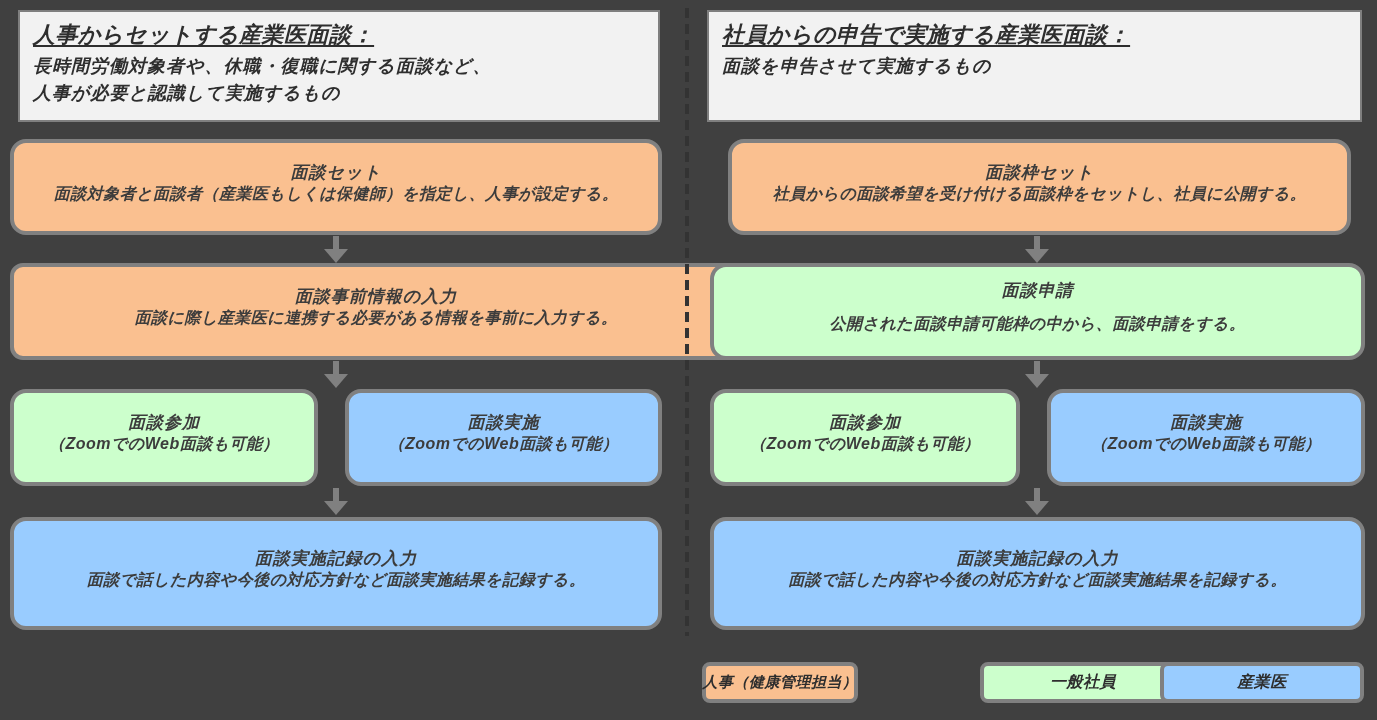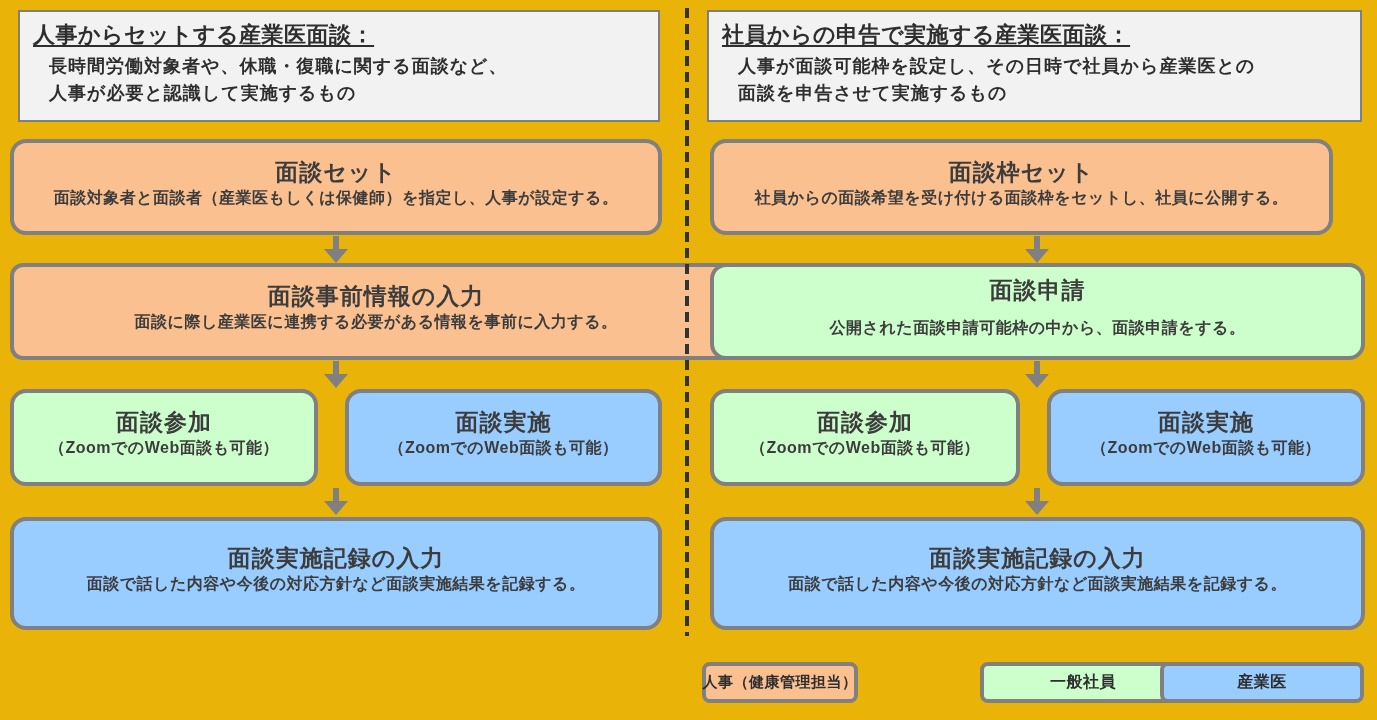--- a/index.html
+++ b/index.html
@@ -1,53 +1,54 @@
 <!DOCTYPE html>
 <html lang="ja"><head>
 <meta charset="utf-8">
 <style>
   html,body{margin:0;padding:0;background:#ffffff;}
   #canvas{
-    position:relative;width:1377px;height:720px;background:#eab308;overflow:hidden;
+    position:relative;width:1377px;height:720px;background:#404040;overflow:hidden;
     font-family:"Liberation Sans","DejaVu Sans",sans-serif;
+    font-style:italic;
   }
   
   .hdr{
     position:absolute;box-sizing:border-box;
     background:#F2F2F2;border:2px solid #7F7F7F;
     padding:8px 13px 6px 13px;color:#2e2e2e;
   }
   .hdr-title{
     font-size:22px;font-weight:900;letter-spacing:0.5px;
     text-decoration:underline;text-decoration-thickness:2px;text-underline-offset:3px;
     margin-bottom:3px;white-space:nowrap;
   }
-  .hdr-line{font-size:18px;font-weight:bold;letter-spacing:1px;line-height:1.5;white-space:nowrap;margin-left:16px;}
+  .hdr-line{font-size:18px;font-weight:bold;letter-spacing:1px;line-height:1.5;white-space:nowrap;}
   
   .box{
     position:absolute;box-sizing:border-box;
     border:4px solid #808080;border-radius:16px;
     display:flex;flex-direction:column;align-items:center;justify-content:center;
     text-align:center;color:#3c3c3c;padding:4px 8px 12px 8px;
   }
   .orange{background:#FAC090;}
   .green{background:#CCFFCC;}
   .blue{background:#99CCFF;}
-  .box-title{font-size:23px;font-weight:900;letter-spacing:1px;line-height:1.25;white-space:nowrap;}
+  .box-title{font-size:17px;font-weight:900;letter-spacing:1px;line-height:1.25;white-space:nowrap;}
   .box-desc{font-size:16px;font-weight:bold;letter-spacing:0.5px;line-height:1.35;white-space:nowrap;}
   
   .l-hdr{left:18px;top:10px;width:642px;height:112px;}
   .l1{left:10px;top:139px;width:652px;height:96px;}
   .l2{left:10px;top:263px;width:732px;height:97px;border-radius:13px;}
   .l3a{left:10px;top:389px;width:308px;height:97px;}
   .l3b{left:345px;top:389px;width:317px;height:97px;}
   .l4{left:10px;top:517px;width:652px;height:113px;}
   
   .r-hdr{left:707px;top:10px;width:655px;height:112px;}
-  .r1{left:710px;top:139px;width:623px;height:96px;}
+  .r1{left:728px;top:139px;width:623px;height:96px;}
   .r2{left:710px;top:263px;width:655px;height:97px;gap:12px;}
   .r3a{left:710px;top:389px;width:310px;height:97px;}
   .r3b{left:1047px;top:389px;width:318px;height:97px;}
   .r4{left:710px;top:517px;width:655px;height:113px;}
   
   .arrow{position:absolute;width:24px;height:27px;}
   .arrow .stem{width:6px;height:13px;margin:0 auto;background:#808080;}
   .arrow .head{
     width:0;height:0;margin:0 auto;
     border-left:12px solid transparent;border-right:12px solid transparent;
@@ -118,21 +119,20 @@
 
   <div class="box blue l4">
     <div class="box-title">面談実施記録の入力</div>
     <div class="box-desc">面談で話した内容や今後の対応方針など面談実施結果を記録する。</div>
   </div>
 
   <div class="divider"></div>
 
   <div class="hdr r-hdr">
     <div class="hdr-title">社員からの申告で実施する産業医面談：</div>
-    <div class="hdr-line">人事が面談可能枠を設定し、その日時で社員から産業医との</div>
     <div class="hdr-line">面談を申告させて実施するもの</div>
   </div>
 
   <div class="box orange r1">
     <div class="box-title">面談枠セット</div>
     <div class="box-desc">社員からの面談希望を受け付ける面談枠をセットし、社員に公開する。</div>
   </div>
 
   <div class="arrow a4">
       <div class="stem"></div>

